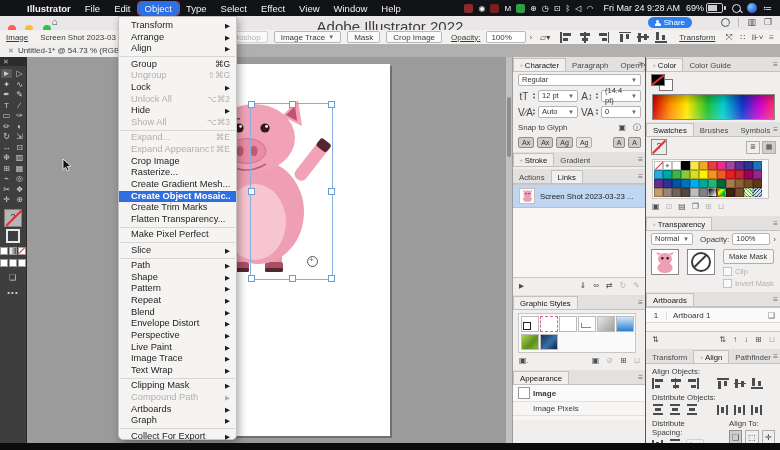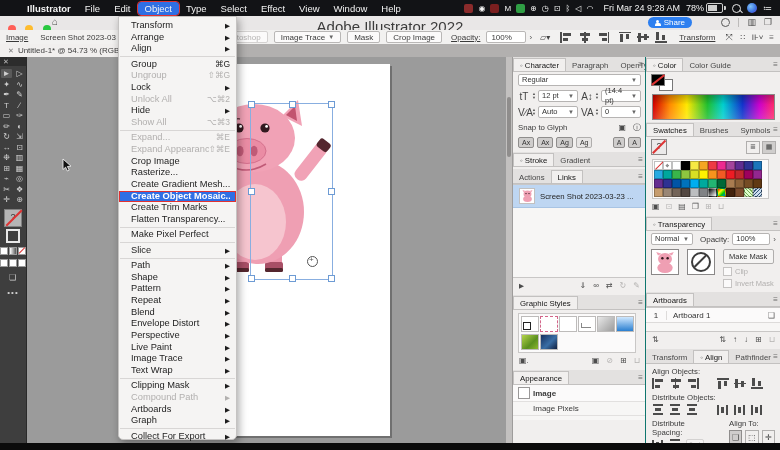--- a/index.html
+++ b/index.html
@@ -207,21 +207,21 @@
         <span class="sbadge" style="background: rgb(47, 158, 68);"></span>
         <span class="sico">⊕</span>
         <span class="sico">◷</span>
         <span class="sico">⊡</span>
         <span class="sico">ᛒ</span>
         <span class="sico">◁</span>
         <span class="sico">◠</span>
       </span>
     <span style="margin-left:4px;font-size:9px;">Fri Mar 24  9:28 AM</span>
     <span class="battery">
-      <span style="font-size:9px;">78%</span>
+      <span style="font-size:9px;">69%</span>
       <span class="shell">
           <i></i>
         </span>
         <span class="tip"></span>
     </span>
     <span class="mag"></span>
     <span class="siri"></span>
     <span style="font-size:9px;">≔</span>
   </span>
 </div>

